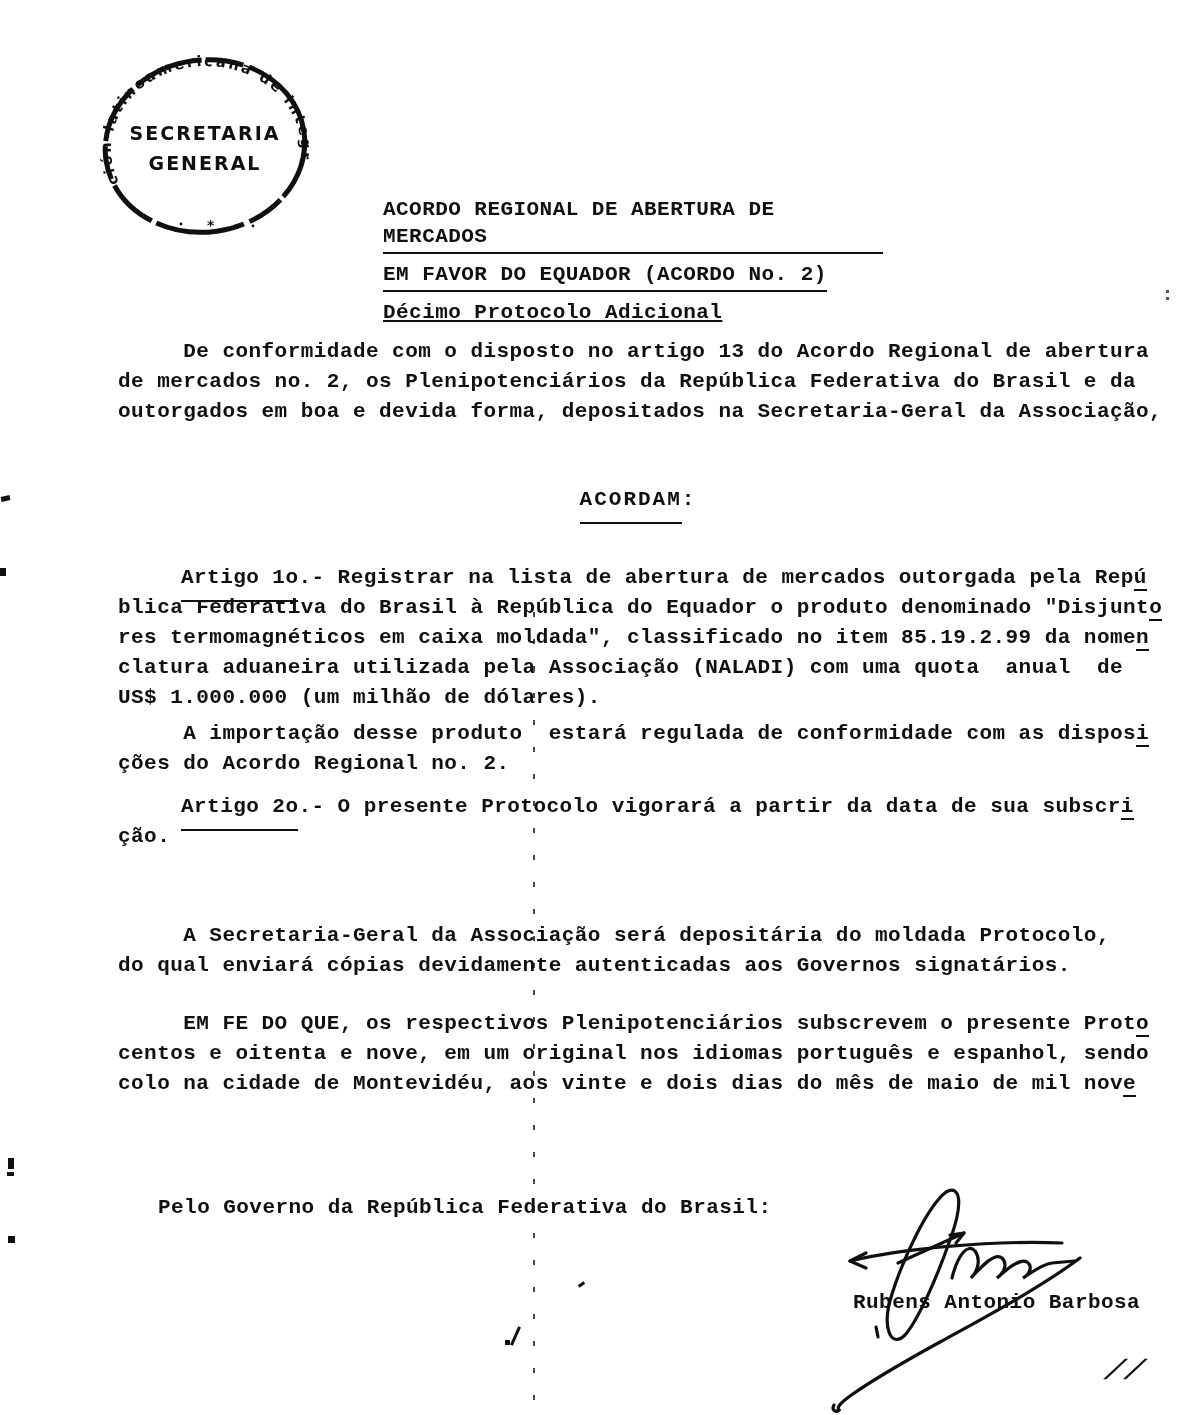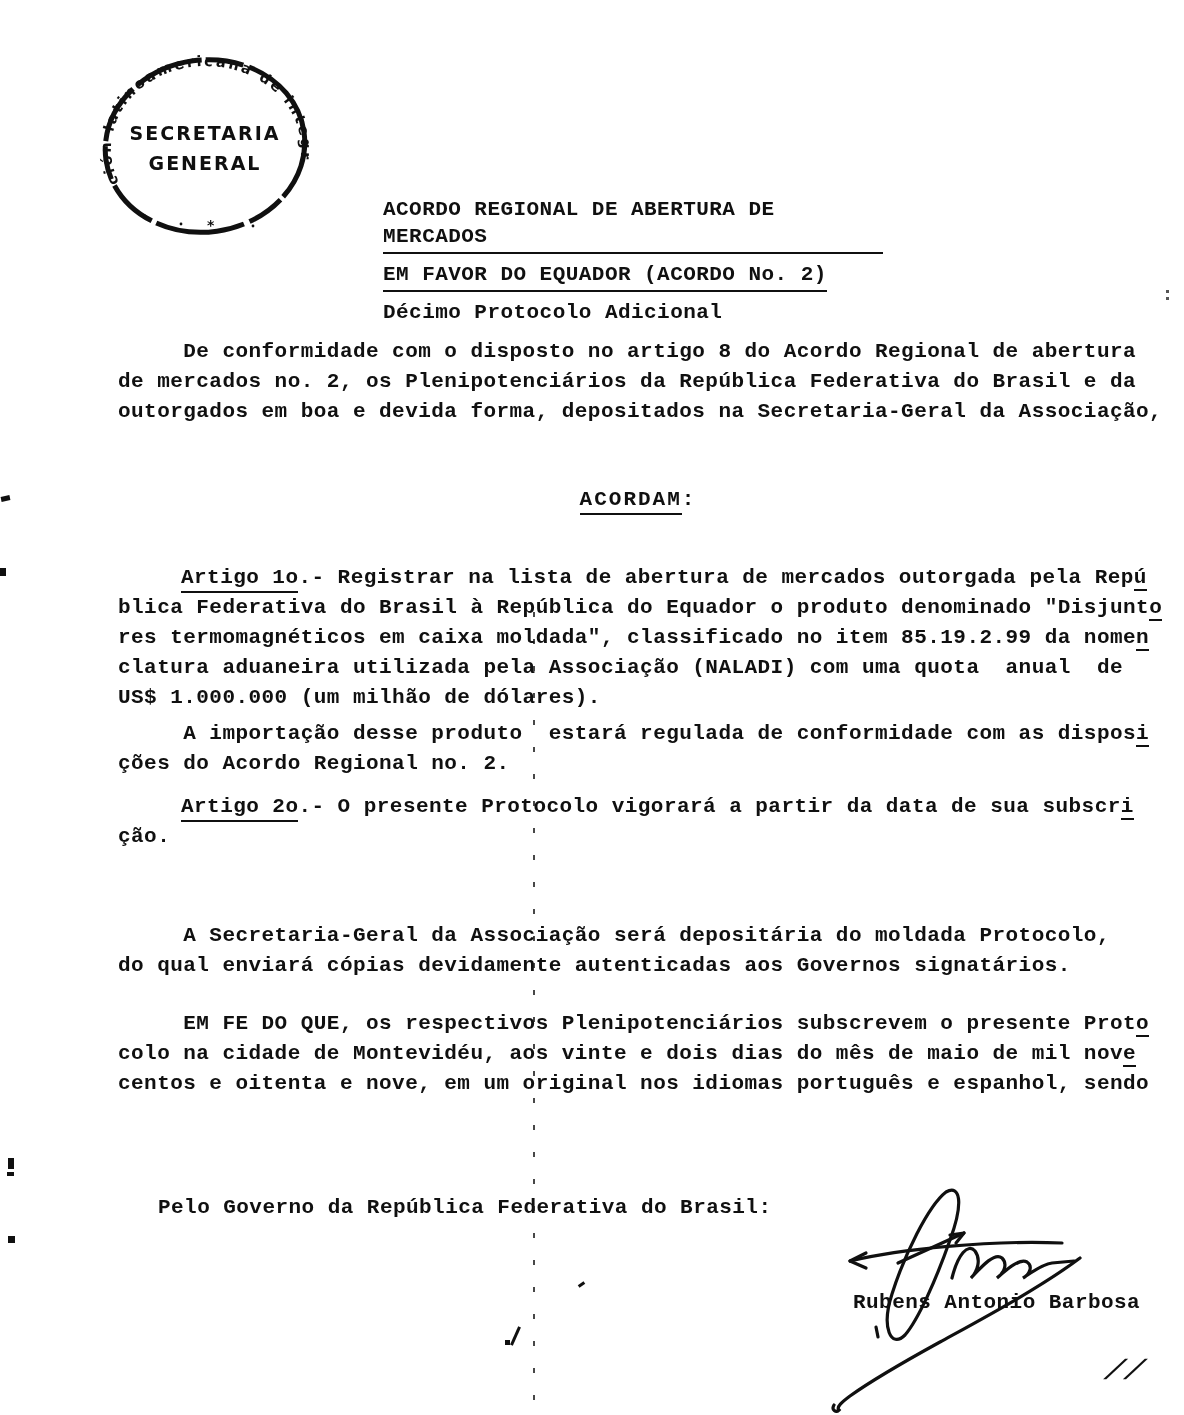--- a/index.html
+++ b/index.html
@@ -6,26 +6,26 @@
   .page{
     position:relative;width:1184px;height:1415px;background:#ffffff;
     margin:0 auto;overflow:hidden;color:#101010;
     font-family:"Liberation Mono","DejaVu Sans Mono",monospace;
     font-weight:bold;font-size:21px;letter-spacing:.45px;
   }
   .abs{position:absolute;}
   .ln{white-space:pre;line-height:30px;height:30px;}
   .body-col{left:118px;width:1040px;}
   .ind{padding-left:63px;}
-  .u{border-bottom:2px solid #101010;padding-bottom:2px;}
+  .u{border-bottom:2px solid #101010;padding-bottom:11px;}
   .ul{border-bottom:2px solid #101010;}
   .title-block{left:383px;top:156px;width:500px;text-align:left;line-height:27px;margin-top:40px;}
   .title-block .trow{margin-bottom:7px;}
   .iu{display:inline-block;border-bottom:2px solid #101010;padding-bottom:2px;}
-  .subtitle{margin-top:5px;}
+  .subtitle{margin-top:5px;text-decoration:underline;}
   .center{text-align:center;}
   .fold{
     left:533px;top:612px;width:2px;height:795px;
     background:repeating-linear-gradient(to bottom,rgba(25,25,25,.8) 0 5px,transparent 5px 27px);
   }
   .art{position:absolute;background:#101010;}
   .sig-name{left:853px;top:1291px;white-space:pre;font-family:Liberation Mono, monospace;}
   .page-mark{
     left:1106px;top:1356px;font-size:28px;font-style:italic;
     transform:skewX(-18deg);letter-spacing:3px;
@@ -54,21 +54,21 @@
     <circle cx="160" cy="178" r="1.4" fill="#101010"></circle>
   </svg>
 
   <div class="abs title-block">
     <div class="trow"><span class="iu">ACORDO REGIONAL DE ABERTURA DE MERCADOS</span></div>
     <div class="trow"><span class="iu">EM FAVOR DO EQUADOR (ACORDO No. 2)</span></div>
     <div class="subtitle">Décimo Protocolo Adicional</div>
   </div>
 
   <div class="abs body-col" style="top:337px">
-    <div class="ln">     De conformidade com o disposto no artigo 8 do Acordo Regional de abertura</div>
+    <div class="ln">     De conformidade com o disposto no artigo 13 do Acordo Regional de abertura</div>
     <div class="ln">de mercados no. 2, os Plenipotenciários da República Federativa do Brasil e da</div>
     <div class="ln">outorgados em boa e devida forma, depositados na Secretaria-Geral da Associação,</div>
   </div>
 
   <div class="abs body-col center" style="top:488px;letter-spacing:2px;">
     <span class="u">ACORDAM</span><span>:</span>
   </div>
 
   <div class="abs body-col" style="top:563px">
     <div class="ln ind"><span class="u">Artigo 1o</span><span>.- Registrar na lista de abertura de mercados outorgada pela Rep<span class="ul">ú</span></span></div>
@@ -88,22 +88,22 @@
     <div class="ln">ção.</div>
   </div>
 
   <div class="abs body-col" style="top:921px">
     <div class="ln">     A Secretaria-Geral da Associação será depositária do moldada Protocolo,</div>
     <div class="ln">do qual enviará cópias devidamente autenticadas aos Governos signatários.</div>
   </div>
 
   <div class="abs body-col" style="top:1009px">
     <div class="ln">     EM FE DO QUE, os respectivos Plenipotenciários subscrevem o presente Prot<span class="ul">o</span></div>
+    <div class="ln">centos e oitenta e nove, em um original nos idiomas português e espanhol, sendo</div>
     <div class="ln">colo na cidade de Montevidéu, aos vinte e dois dias do mês de maio de mil nov<span class="ul">e</span></div>
-    <div class="ln">centos e oitenta e nove, em um original nos idiomas português e espanhol, sendo</div>
   </div>
 
   <div class="abs body-col ln" style="top:1193px;padding-left:40px">Pelo Governo da República Federativa do Brasil:</div>
 
   <svg class="abs" style="left:810px;top:1170px" width="374" height="245" viewBox="810 1170 374 245">
     <g fill="none" stroke="#101010" stroke-width="3.2" stroke-linecap="round">
       <path d="M 946 1192 C 960 1184 964 1202 950 1240 C 936 1280 918 1320 905 1335 C 891 1349 881 1328 892 1294 C 904 1256 928 1206 946 1192 Z"></path>
       <path d="M 850 1261 C 900 1249 990 1240 1062 1243"></path>
       <path d="M 850 1261 L 866 1253 M 850 1261 L 866 1268"></path>
       <path d="M 898 1263 C 922 1252 944 1242 964 1233"></path>

